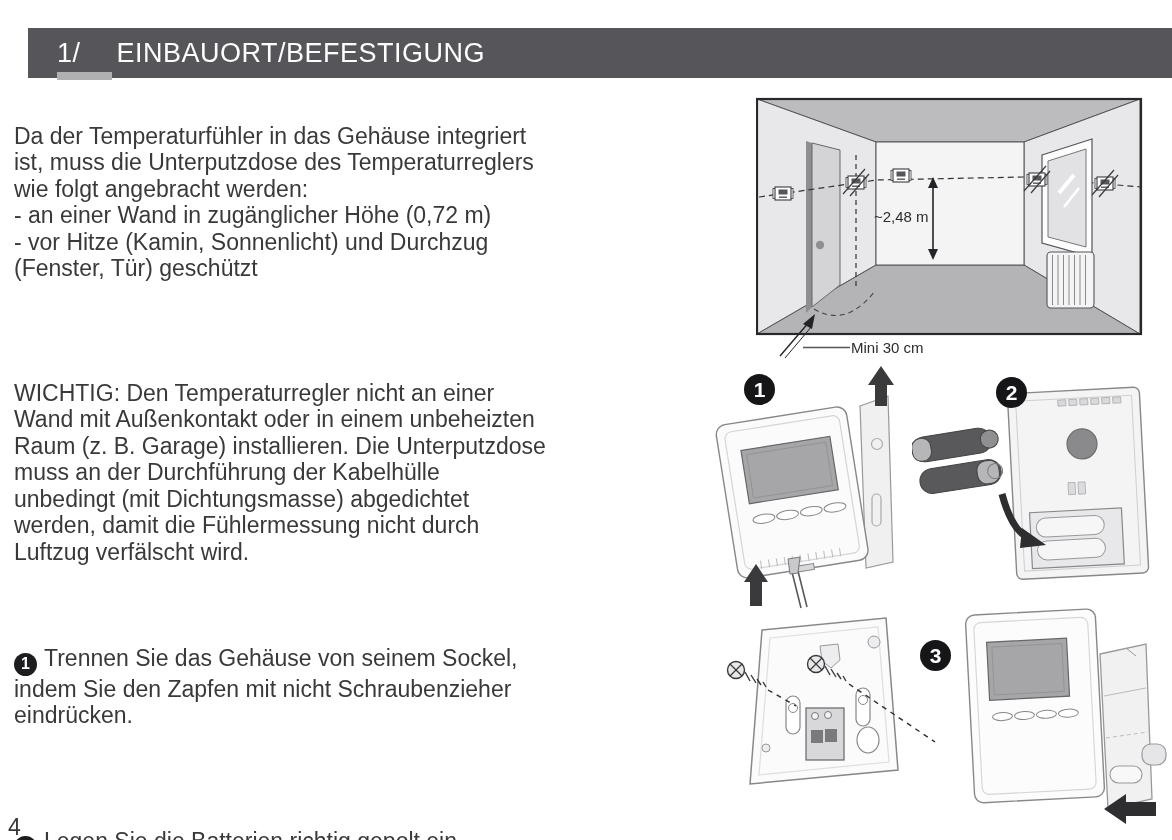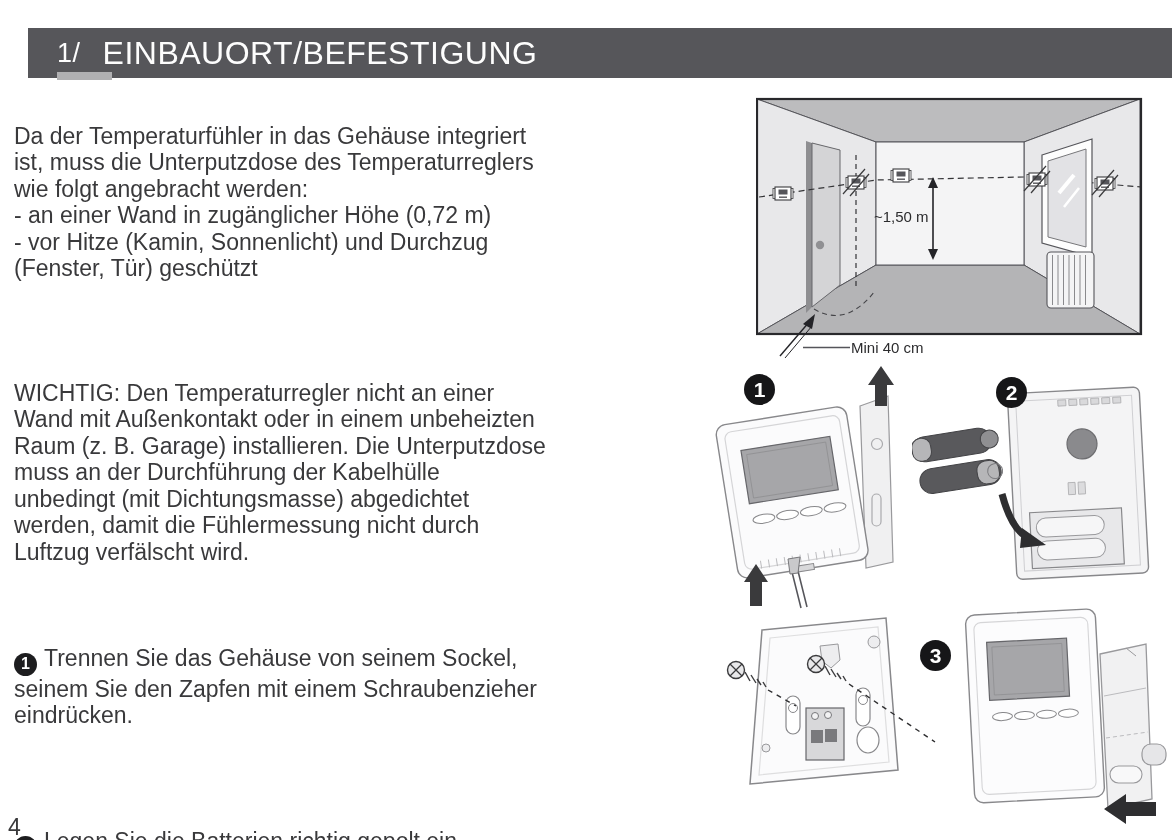--- a/index.html
+++ b/index.html
@@ -8,21 +8,21 @@
     background:#ffffff;
     font-family:"Liberation Sans","DejaVu Sans",sans-serif;
     color:#39393b;
   }
   
   .header-bar{
     position:absolute;left:28px;top:28px;width:1144px;height:50px;
     background:#56565a;display:flex;align-items:center;
   }
   .header-number{color:#fdfdfd;font-size:27px;margin-left:29px;letter-spacing:.5px;}
-  .header-title{color:#fdfdfd;font-size:32px;margin-left:22px;letter-spacing:.5px;}
+  .header-title{color:#fdfdfd;font-size:27px;margin-left:36px;letter-spacing:.5px;}
   .header-accent{
     position:absolute;left:57px;top:72px;width:55px;height:8px;background:#b0b0b2;
   }
   
   .text-col{
     position:absolute;left:14px;top:96px;width:600px;
     font-size:23px;line-height:26.5px;white-space:pre-line;
   }
   .para{margin:0;}
   .para.important{margin-top:45px;}
@@ -67,21 +67,21 @@
 
   <p class="para important"><span class="bold">WICHTIG:</span><span> Den Temperaturregler nicht an einer
 Wand mit Außenkontakt oder in einem unbeheizten
 Raum (z. B. Garage) installieren. Die Unterputzdose
 muss an der Durchführung der Kabelhülle
 unbedingt (mit Dichtungsmasse) abgedichtet
 werden, damit die Fühlermessung nicht durch
 Luftzug verfälscht wird.</span></p>
 
   <p class="para step1"><span class="step-badge">1</span><span>Trennen Sie das Gehäuse von seinem Sockel,
-seinem Sie den Zapfen mit einem Schraubenzieher
+indem Sie den Zapfen mit nicht Schraubenzieher
 eindrücken.</span></p>
 
   <p class="para step2"><span class="step-badge">2</span><span>Legen Sie die Batterien richtig gepolt ein.</span></p>
 
   
 </div>
 
 <div class="page-number">4</div>
 
 <div class="fig" style="left:756px;top:95px;">
@@ -149,22 +149,22 @@
     <rect x="1" y="4" width="384" height="235" fill="none" stroke="#28282b" stroke-width="2.2"></rect>
 
     <g>
       <line x1="24" y1="261" x2="54" y2="226" stroke="#242428" stroke-width="1.4"></line>
       <line x1="29" y1="263" x2="56" y2="231" stroke="#242428" stroke-width="1"></line>
       <polygon points="59,219 47,229 56,234" fill="#242428"></polygon>
       <line x1="47" y1="252.5" x2="94" y2="252.5" stroke="#55555a" stroke-width="1.4"></line>
     </g>
   </svg>
 </div>
-<div class="room-label" style="left:874px;top:208px;">~1,50 m</div>
-<div class="room-label" style="left:851px;top:339px;">Mini 40 cm</div>
+<div class="room-label" style="left:874px;top:208px;">~2,48 m</div>
+<div class="room-label" style="left:851px;top:339px;">Mini 30 cm</div>
 
 <div class="fig-badge" style="left:744px;top:374px;">1</div>
 <div class="fig" style="left:708px;top:366px;">
   <svg width="205" height="245" viewBox="0 0 205 245">
 
     <g>
       <polygon points="152,40 180,30 185,196 158,202" fill="#f0f0f1" stroke="#99999c" stroke-width="1.2"></polygon>
       <circle cx="169" cy="78" r="5.5" fill="none" stroke="#aaaaad" stroke-width="1.2"></circle>
       <rect x="164" y="128" width="9" height="32" rx="4.5" fill="none" stroke="#aaaaad" stroke-width="1.2"></rect>
     </g>

